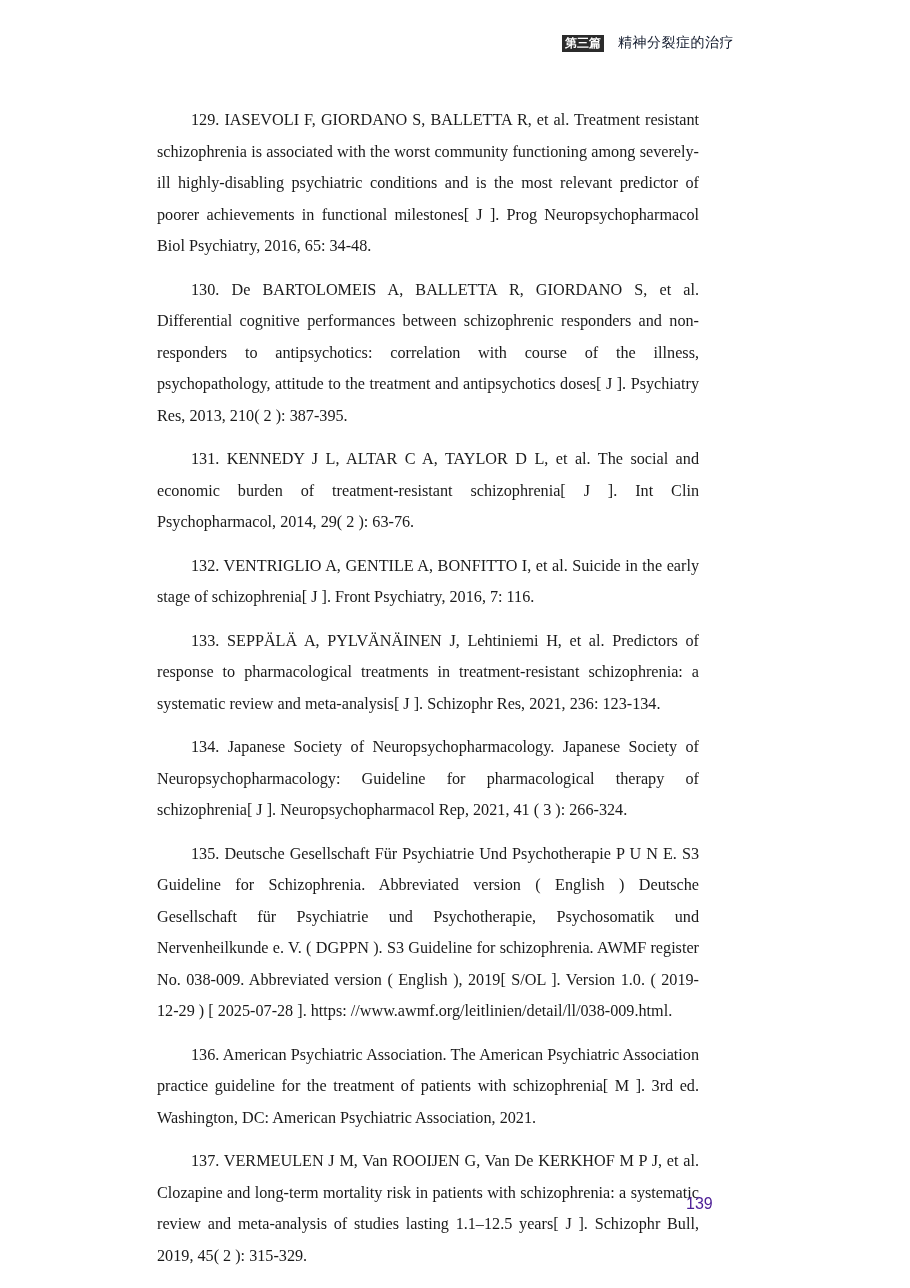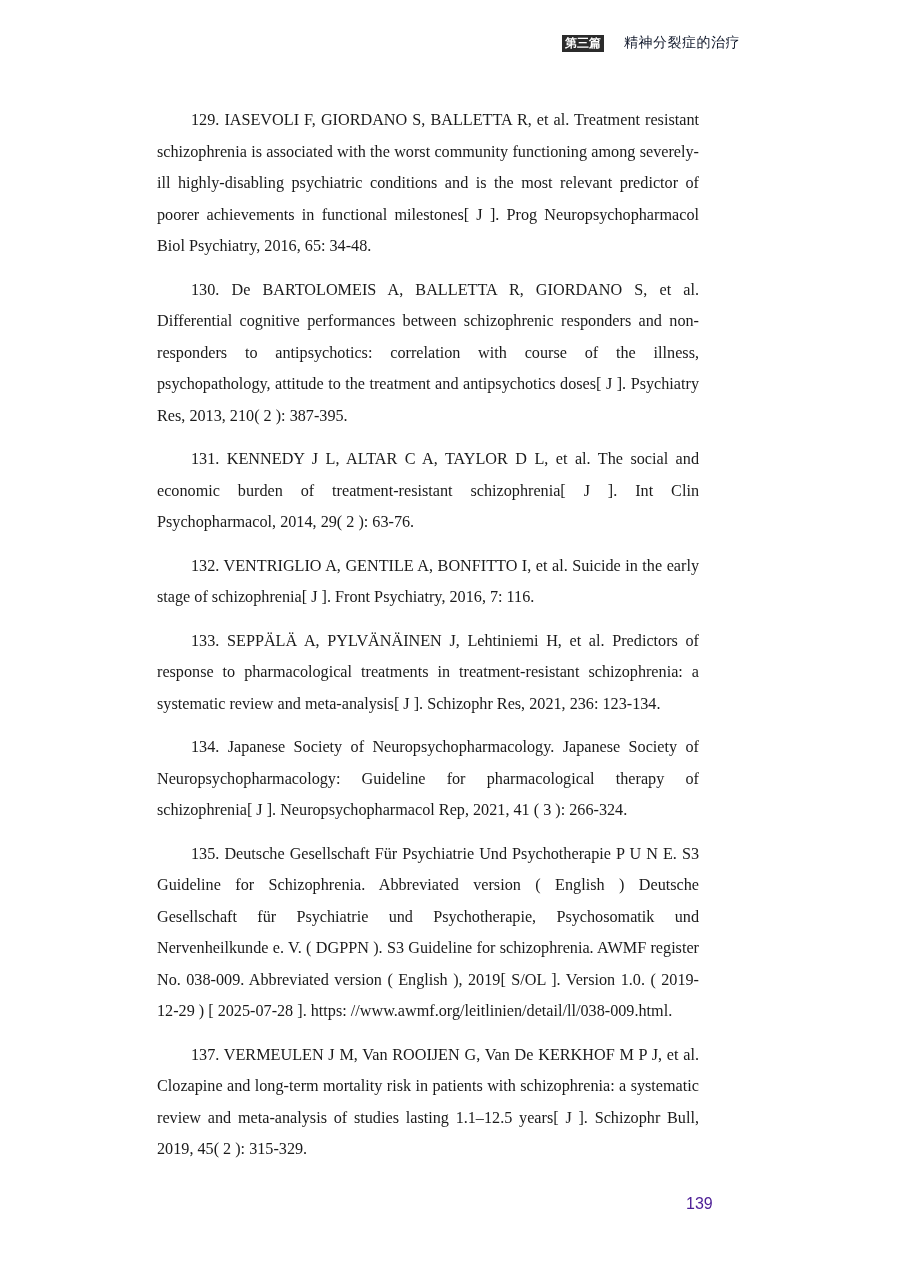--- a/index.html
+++ b/index.html
@@ -1,17 +1,17 @@
 <!DOCTYPE html>
 <html><head>
 <meta charset="utf-8">
 <style>
   html, body { margin: 0; padding: 0; background: #ffffff; }
   body { width: 910px; height: 1288px; position: relative; overflow: hidden; font-family: "Liberation Serif", serif; color: #1a1a1a; }
-  .header { position: absolute; top: 34px; left: 562px; display: flex; align-items: center; gap: 20px; }
+  .header { position: absolute; top: 34px; left: 562px; display: flex; align-items: center; gap: 14px; }
   .chapter-badge { background: #2b2b2b; color: #ffffff; font-family: "DejaVu Sans", sans-serif; font-size: 12px; font-weight: bold; padding: 1px 3px; letter-spacing: 0; line-height: 15px; }
   .header-title { font-family: "DejaVu Sans", sans-serif; font-size: 14px; color: #0f172a; letter-spacing: 0.5px; }
   .refs { position: absolute; top: 93px; left: 145px; width: 566px; }
   .ref { font-size: 16.2px; line-height: 31.5px; text-align: justify; text-indent: 34px; margin: 12px; }
   .page-number { position: absolute; top: 1195px; left: 686px; font-family: "Liberation Sans", sans-serif; font-size: 16px; color: #4c1d95; }
 </style>
 </head>
 <body>
 
 <div class="header">
@@ -20,16 +20,17 @@
 </div>
 
 <div class="refs">
   <p class="ref"><span>129.</span> <span>IASEVOLI F, GIORDANO S, BALLETTA R, et al. Treatment resistant schizophrenia is associated with the worst community functioning among severely-ill highly-disabling psychiatric conditions and is the most relevant predictor of poorer achievements in functional milestones[ J ]. Prog Neuropsychopharmacol Biol Psychiatry, 2016, 65: 34-48.</span></p>
   <p class="ref"><span>130.</span> <span>De BARTOLOMEIS A, BALLETTA R, GIORDANO S, et al. Differential cognitive performances between schizophrenic responders and non-responders to antipsychotics: correlation with course of the illness, psychopathology, attitude to the treatment and antipsychotics doses[ J ]. Psychiatry Res, 2013, 210( 2 ): 387-395.</span></p>
   <p class="ref"><span>131.</span> <span>KENNEDY J L, ALTAR C A, TAYLOR D L, et al. The social and economic burden of treatment-resistant schizophrenia[ J ]. Int Clin Psychopharmacol, 2014, 29( 2 ): 63-76.</span></p>
   <p class="ref"><span>132.</span> <span>VENTRIGLIO A, GENTILE A, BONFITTO I, et al. Suicide in the early stage of schizophrenia[ J ]. Front Psychiatry, 2016, 7: 116.</span></p>
   <p class="ref"><span>133.</span> <span>SEPPÄLÄ A, PYLVÄNÄINEN J, Lehtiniemi H, et al. Predictors of response to pharmacological treatments in treatment-resistant schizophrenia: a systematic review and meta-analysis[ J ]. Schizophr Res, 2021, 236: 123-134.</span></p>
   <p class="ref"><span>134.</span> <span>Japanese Society of Neuropsychopharmacology. Japanese Society of Neuropsychopharmacology: Guideline for pharmacological therapy of schizophrenia[ J ]. Neuropsychopharmacol Rep, 2021, 41 ( 3 ): 266-324.</span></p>
   <p class="ref"><span>135.</span> <span>Deutsche Gesellschaft Für Psychiatrie Und Psychotherapie P U N E. S3 Guideline for Schizophrenia. Abbreviated version ( English ) Deutsche Gesellschaft für Psychiatrie und Psychotherapie, Psychosomatik und Nervenheilkunde e. V. ( DGPPN ). S3 Guideline for schizophrenia. AWMF register No. 038-009. Abbreviated version ( English ), 2019[ S/OL ]. Version 1.0. ( 2019-12-29 ) [ 2025-07-28 ]. https: //www.awmf.org/leitlinien/detail/ll/038-009.html.</span></p>
+  <p class="ref"><span>136.</span> <span>American Psychiatric Association. The American Psychiatric Association practice guideline for the treatment of patients with schizophrenia[ M ]. 3rd ed. Washington, DC: American Psychiatric Association, 2021.</span></p>
   <p class="ref"><span>137.</span> <span>VERMEULEN J M, Van ROOIJEN G, Van De KERKHOF M P J, et al. Clozapine and long-term mortality risk in patients with schizophrenia: a systematic review and meta-analysis of studies lasting 1.1–12.5 years[ J ]. Schizophr Bull, 2019, 45( 2 ): 315-329.</span></p>
 </div>
 
 <div class="page-number">139</div>
 
 </body></html>

